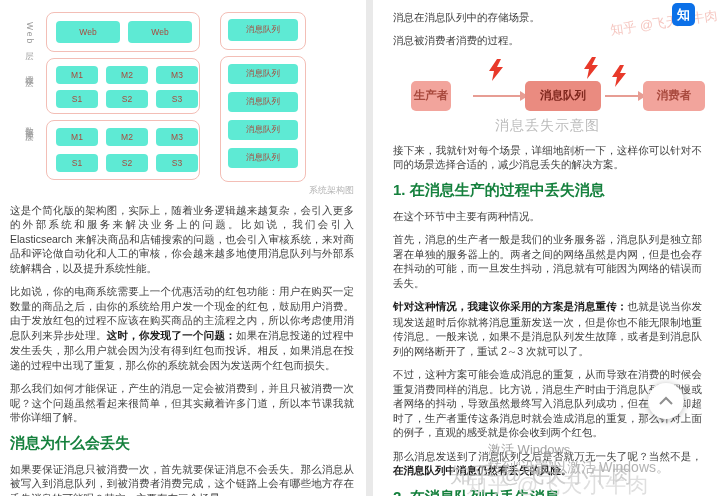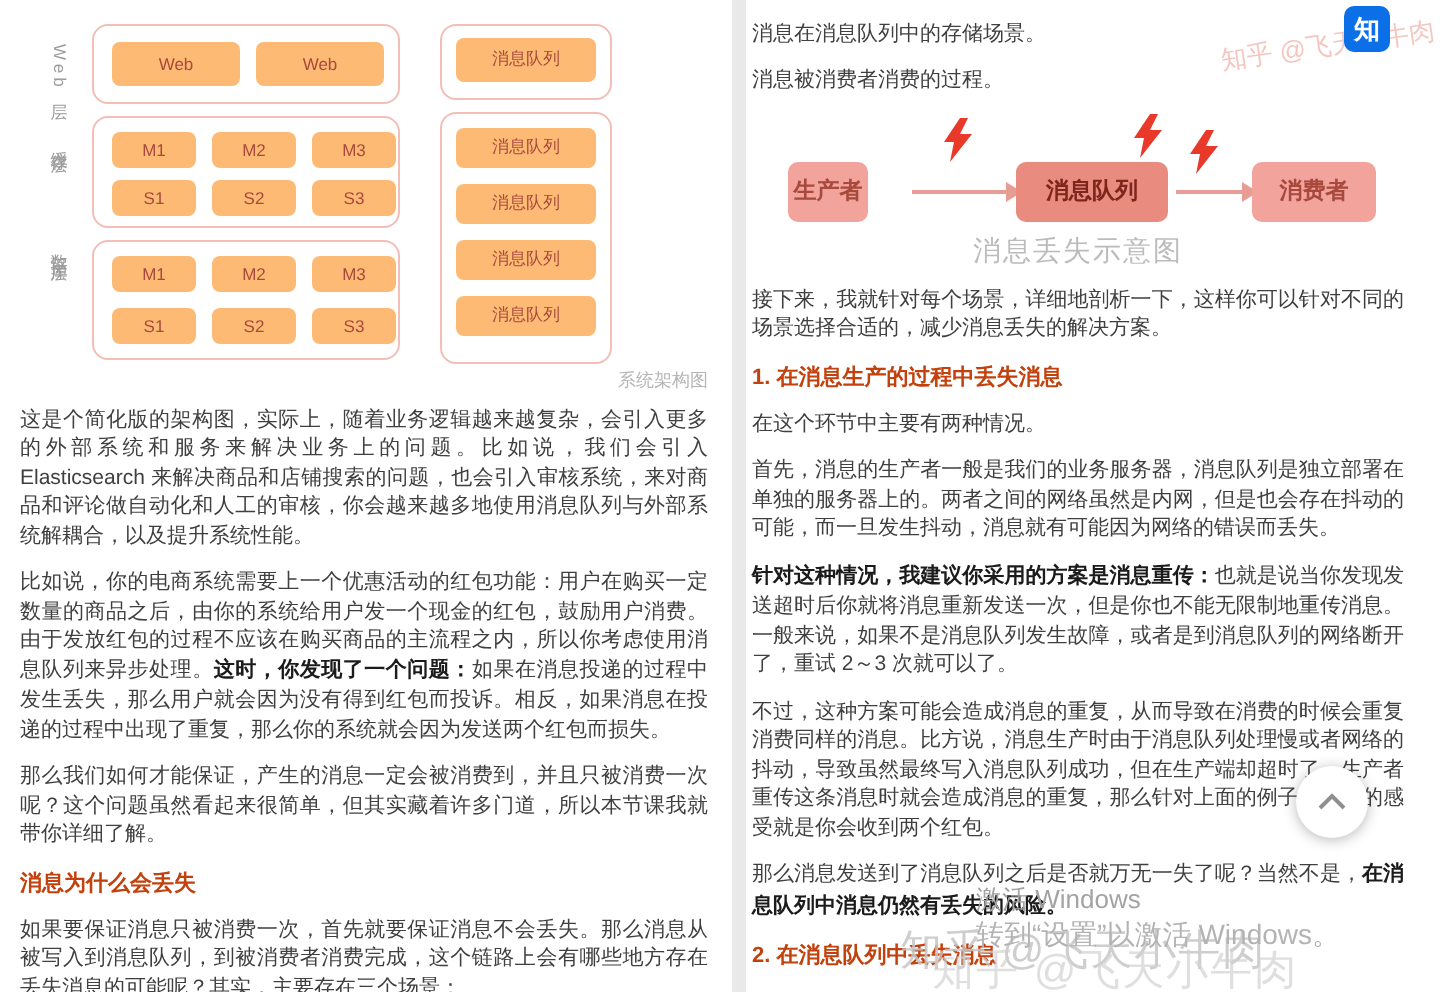--- a/index.html
+++ b/index.html
@@ -3,31 +3,31 @@
 <meta charset="utf-8">
 <style>
   * { box-sizing: border-box; margin: 0; padding: 0; }
   html, body { width: 720px; height: 496px; }
   body { font-family: "Liberation Sans", sans-serif; background: #ffffff; overflow: hidden; position: relative; }
 
   .canvas { width: 720px; height: 496px; display: flex; background: #fff; position: relative; }
   .page { background: #fff; overflow: hidden; position: relative; }
   .page-left { width: 366px; padding: 6px 12px 0 10px; }
   .gap { width: 7px; background: #e9e9e9; flex: none; }
-  .page-right { flex: 1; padding: 10px 18px 0 3px; }
+  .page-right { flex: 1; padding: 10px 18px 0 20px; }
 
   p.body { font-size: 10.5px; line-height: 1.38; color: #3f3f3f; text-align: justify; margin-bottom: 9px; }
   .b { font-weight: bold; color: #1b1b1b; font-family: Liberation Mono, monospace; }
-  h2.sec { font-size: 11px; font-weight: bold; color: #c2410c; margin: 3px 0 9px; }
+  h2.sec { font-size: 15px; font-weight: bold; color: #15803d; margin: 3px 0 9px; }
 
   
   .arch { position: relative; height: 190px; margin-bottom: 7px; }
   .vlabel { position: absolute; left: 14px; writing-mode: vertical-rl; font-size: 8.5px; color: #9b9b9b; letter-spacing: 2px; }
   .group { position: absolute; border: 1px solid #f3beb6; border-radius: 8px; }
-  .pbox { position: absolute; background: #fdba74; border-radius: 4px; color: #a8493d; font-size: 8.5px;
+  .pbox { position: absolute; background: #5eead4; border-radius: 4px; color: #a8493d; font-size: 8.5px;
           display: flex; align-items: center; justify-content: center; white-space: nowrap; }
   .cap { position: absolute; left: 0; width: 100%; text-align: right; color: #b5b5b5; font-size: 9px; }
 
   
   .flow { position: relative; height: 80px; margin: 4px 0 6px; }
   .fbox { position: absolute; top: 24px; height: 30px; border-radius: 5px; background: #f2a49c; color: #a8493d;
           font-weight: bold; font-size: 11.5px; display: flex; align-items: center; justify-content: center; }
   .fbox.queue { background: #ea8b80; color: #7e261c; }
   .arr { position: absolute; top: 38px; height: 2px; background: #e79d94; }
   .arr::after { content: ""; position: absolute; right: -7px; top: -4px;

